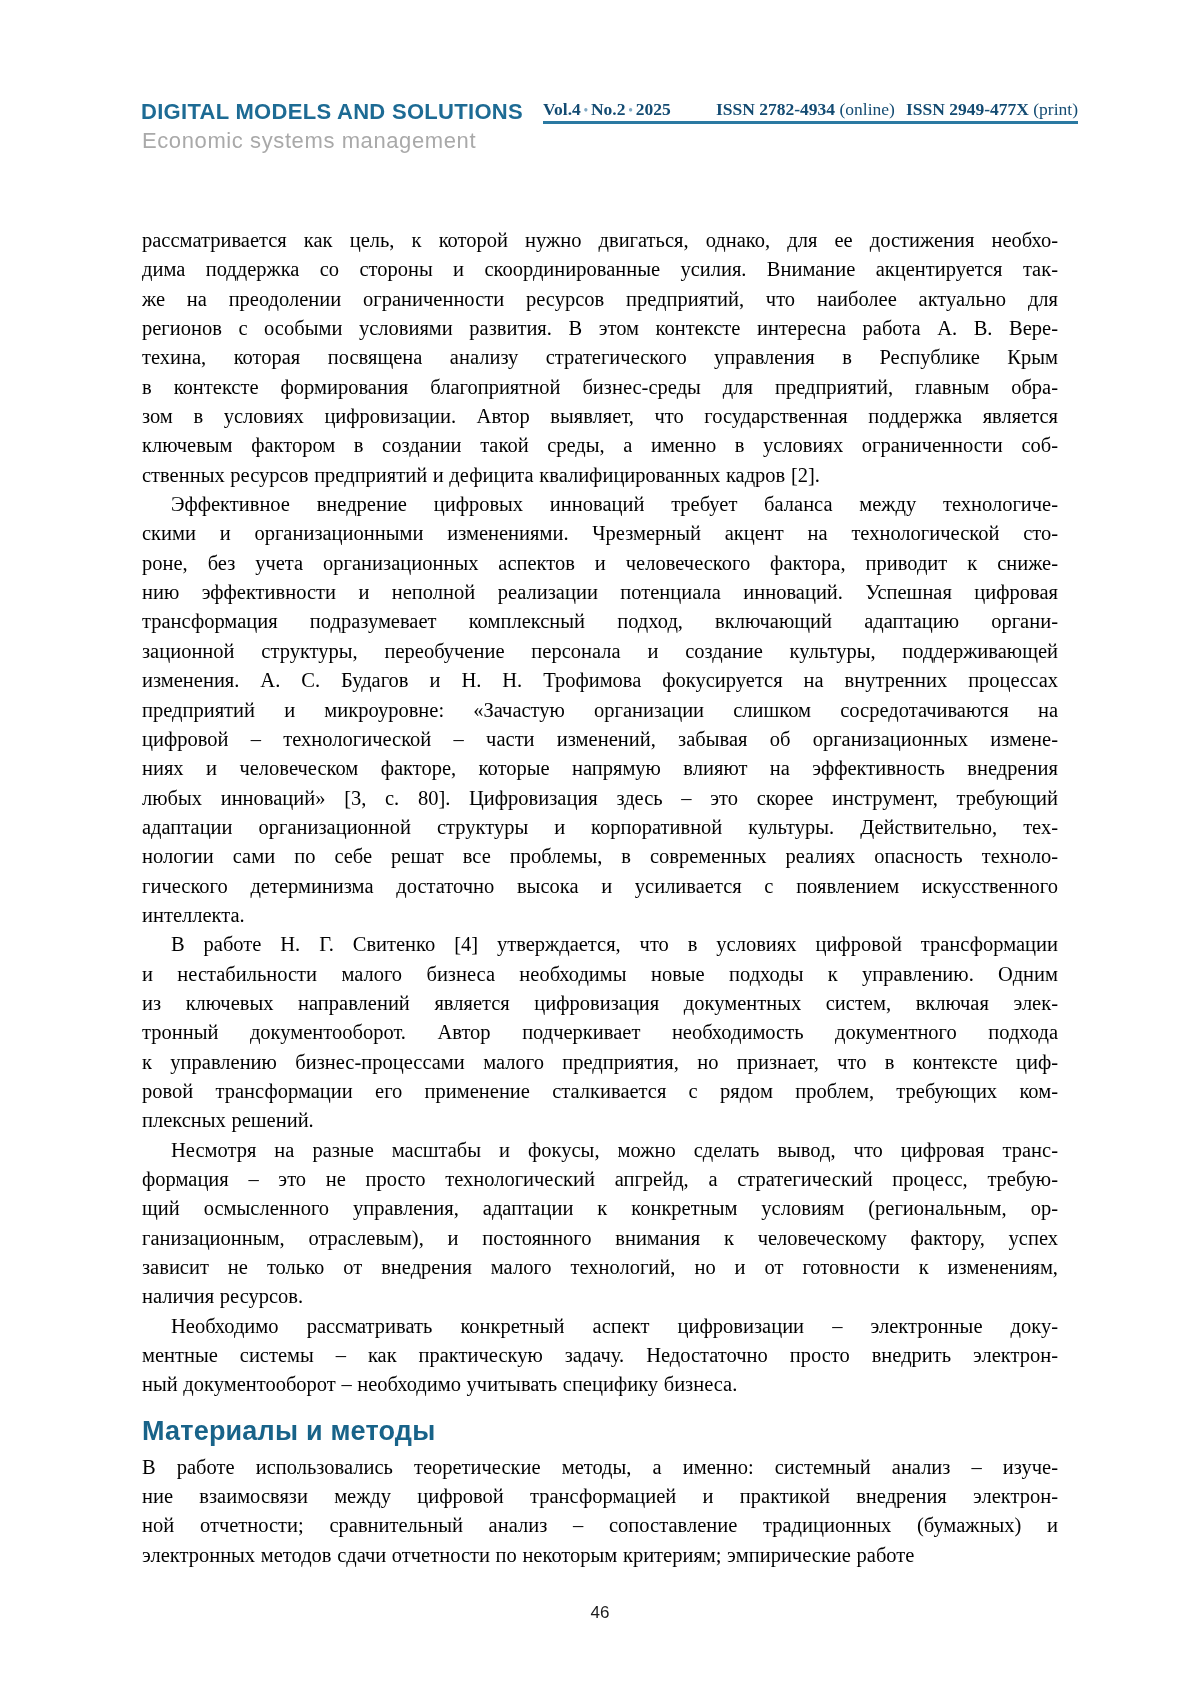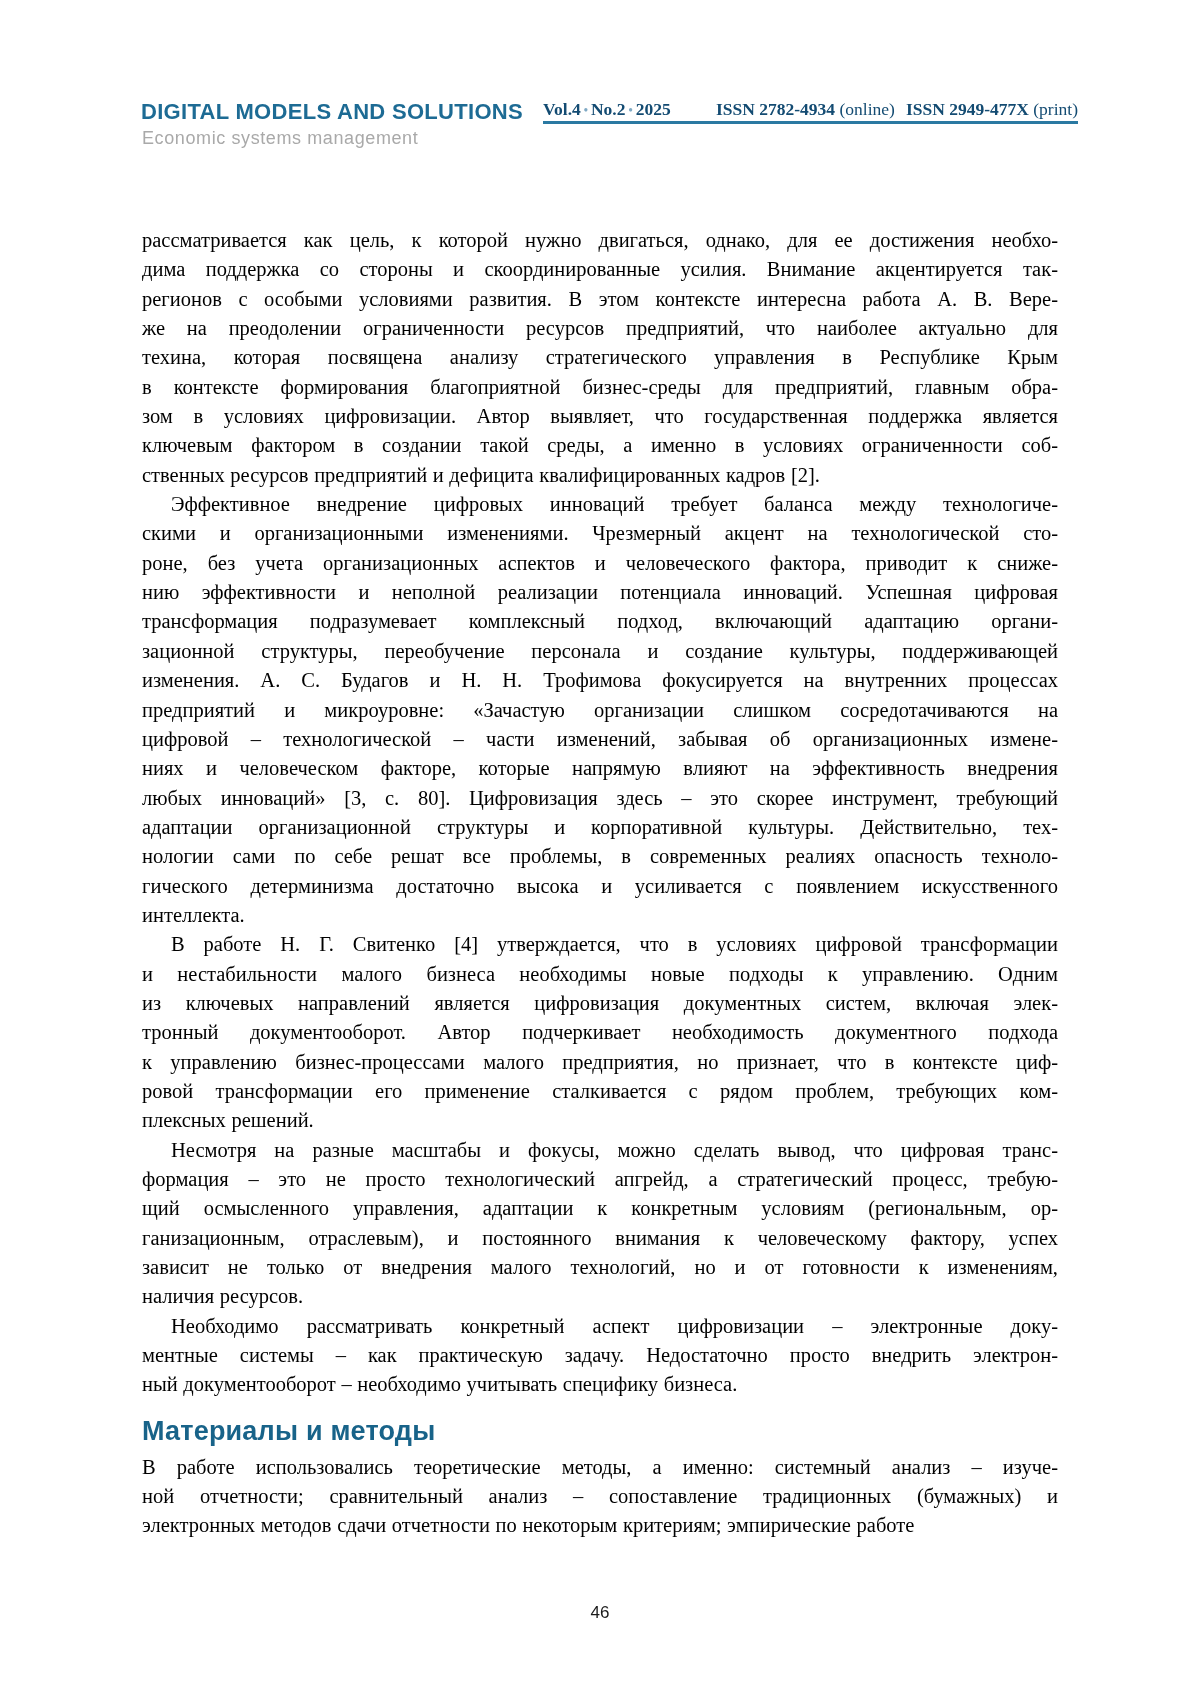--- a/index.html
+++ b/index.html
@@ -15,21 +15,21 @@
   
   .journal-title {
     position: absolute; left: 141px; top: 99px;
     font-family: "Liberation Sans", sans-serif;
     font-weight: 700; font-size: 22px; letter-spacing: 0.3px;
     color: #1d6b94; white-space: nowrap;
   }
   .journal-subtitle {
     position: absolute; left: 142px; top: 128px;
     font-family: "Liberation Sans", sans-serif;
-    font-weight: 400; font-size: 18px; letter-spacing: 0.6px;
+    font-weight: 400; font-size: 22px; letter-spacing: 0.6px;
     color: #a9a9a9; white-space: nowrap;
   }
   .vol-block {
     position: absolute; left: 543px; top: 99px;
     font-family: "Liberation Serif", serif;
     font-weight: 700; font-size: 17.5px; color: #134b72;
     white-space: nowrap;
   }
   .vol-sep { color: #7fa9c4; font-size: 12px; padding: 0 3px; vertical-align: 1px; }
   .issn-block {
@@ -96,22 +96,22 @@
       <span class="issn-suffix">(print)</span>
     </span>
   </div>
 
   <div class="header-rule"></div>
 
   <div class="body-column">
       <div class="para">
         <div class="line">рассматривается как цель, к которой нужно двигаться, однако, для ее достижения необхо-</div>
         <div class="line">дима поддержка со стороны и скоординированные усилия. Внимание акцентируется так-</div>
+        <div class="line">же на преодолении ограниченности ресурсов предприятий, что наиболее актуально для</div>
         <div class="line">регионов с особыми условиями развития. В этом контексте интересна работа А. В. Вере-</div>
-        <div class="line">же на преодолении ограниченности ресурсов предприятий, что наиболее актуально для</div>
         <div class="line">техина, которая посвящена анализу стратегического управления в Республике Крым</div>
         <div class="line">в контексте формирования благоприятной бизнес-среды для предприятий, главным обра-</div>
         <div class="line">зом в условиях цифровизации. Автор выявляет, что государственная поддержка является</div>
         <div class="line">ключевым фактором в создании такой среды, а именно в условиях ограниченности соб-</div>
         <div class="line last">ственных ресурсов предприятий и дефицита квалифицированных кадров [2].</div>
       </div>
       <div class="para">
         <div class="line indent">Эффективное внедрение цифровых инноваций требует баланса между технологиче-</div>
         <div class="line">скими и организационными изменениями. Чрезмерный акцент на технологической сто-</div>
         <div class="line">роне, без учета организационных аспектов и человеческого фактора, приводит к сниже-</div>
@@ -146,20 +146,21 @@
         <div class="line last">наличия ресурсов.</div>
       </div>
       <div class="para">
         <div class="line indent">Необходимо рассматривать конкретный аспект цифровизации – электронные доку-</div>
         <div class="line">ментные системы – как практическую задачу. Недостаточно просто внедрить электрон-</div>
         <div class="line last">ный документооборот – необходимо учитывать специфику бизнеса.</div>
       </div>
       <div class="section-heading">Материалы и методы</div>
       <div class="para">
         <div class="line">В работе использовались теоретические методы, а именно: системный анализ – изуче-</div>
+        <div class="line">ние взаимосвязи между цифровой трансформацией и практикой внедрения электрон-</div>
         <div class="line">ной отчетности; сравнительный анализ – сопоставление традиционных (бумажных) и</div>
         <div class="line last">электронных методов сдачи отчетности по некоторым критериям; эмпирические работе</div>
       </div>
     </div>
 
   <div class="page-number">46</div>
 
 </div>
 
 </body></html>

